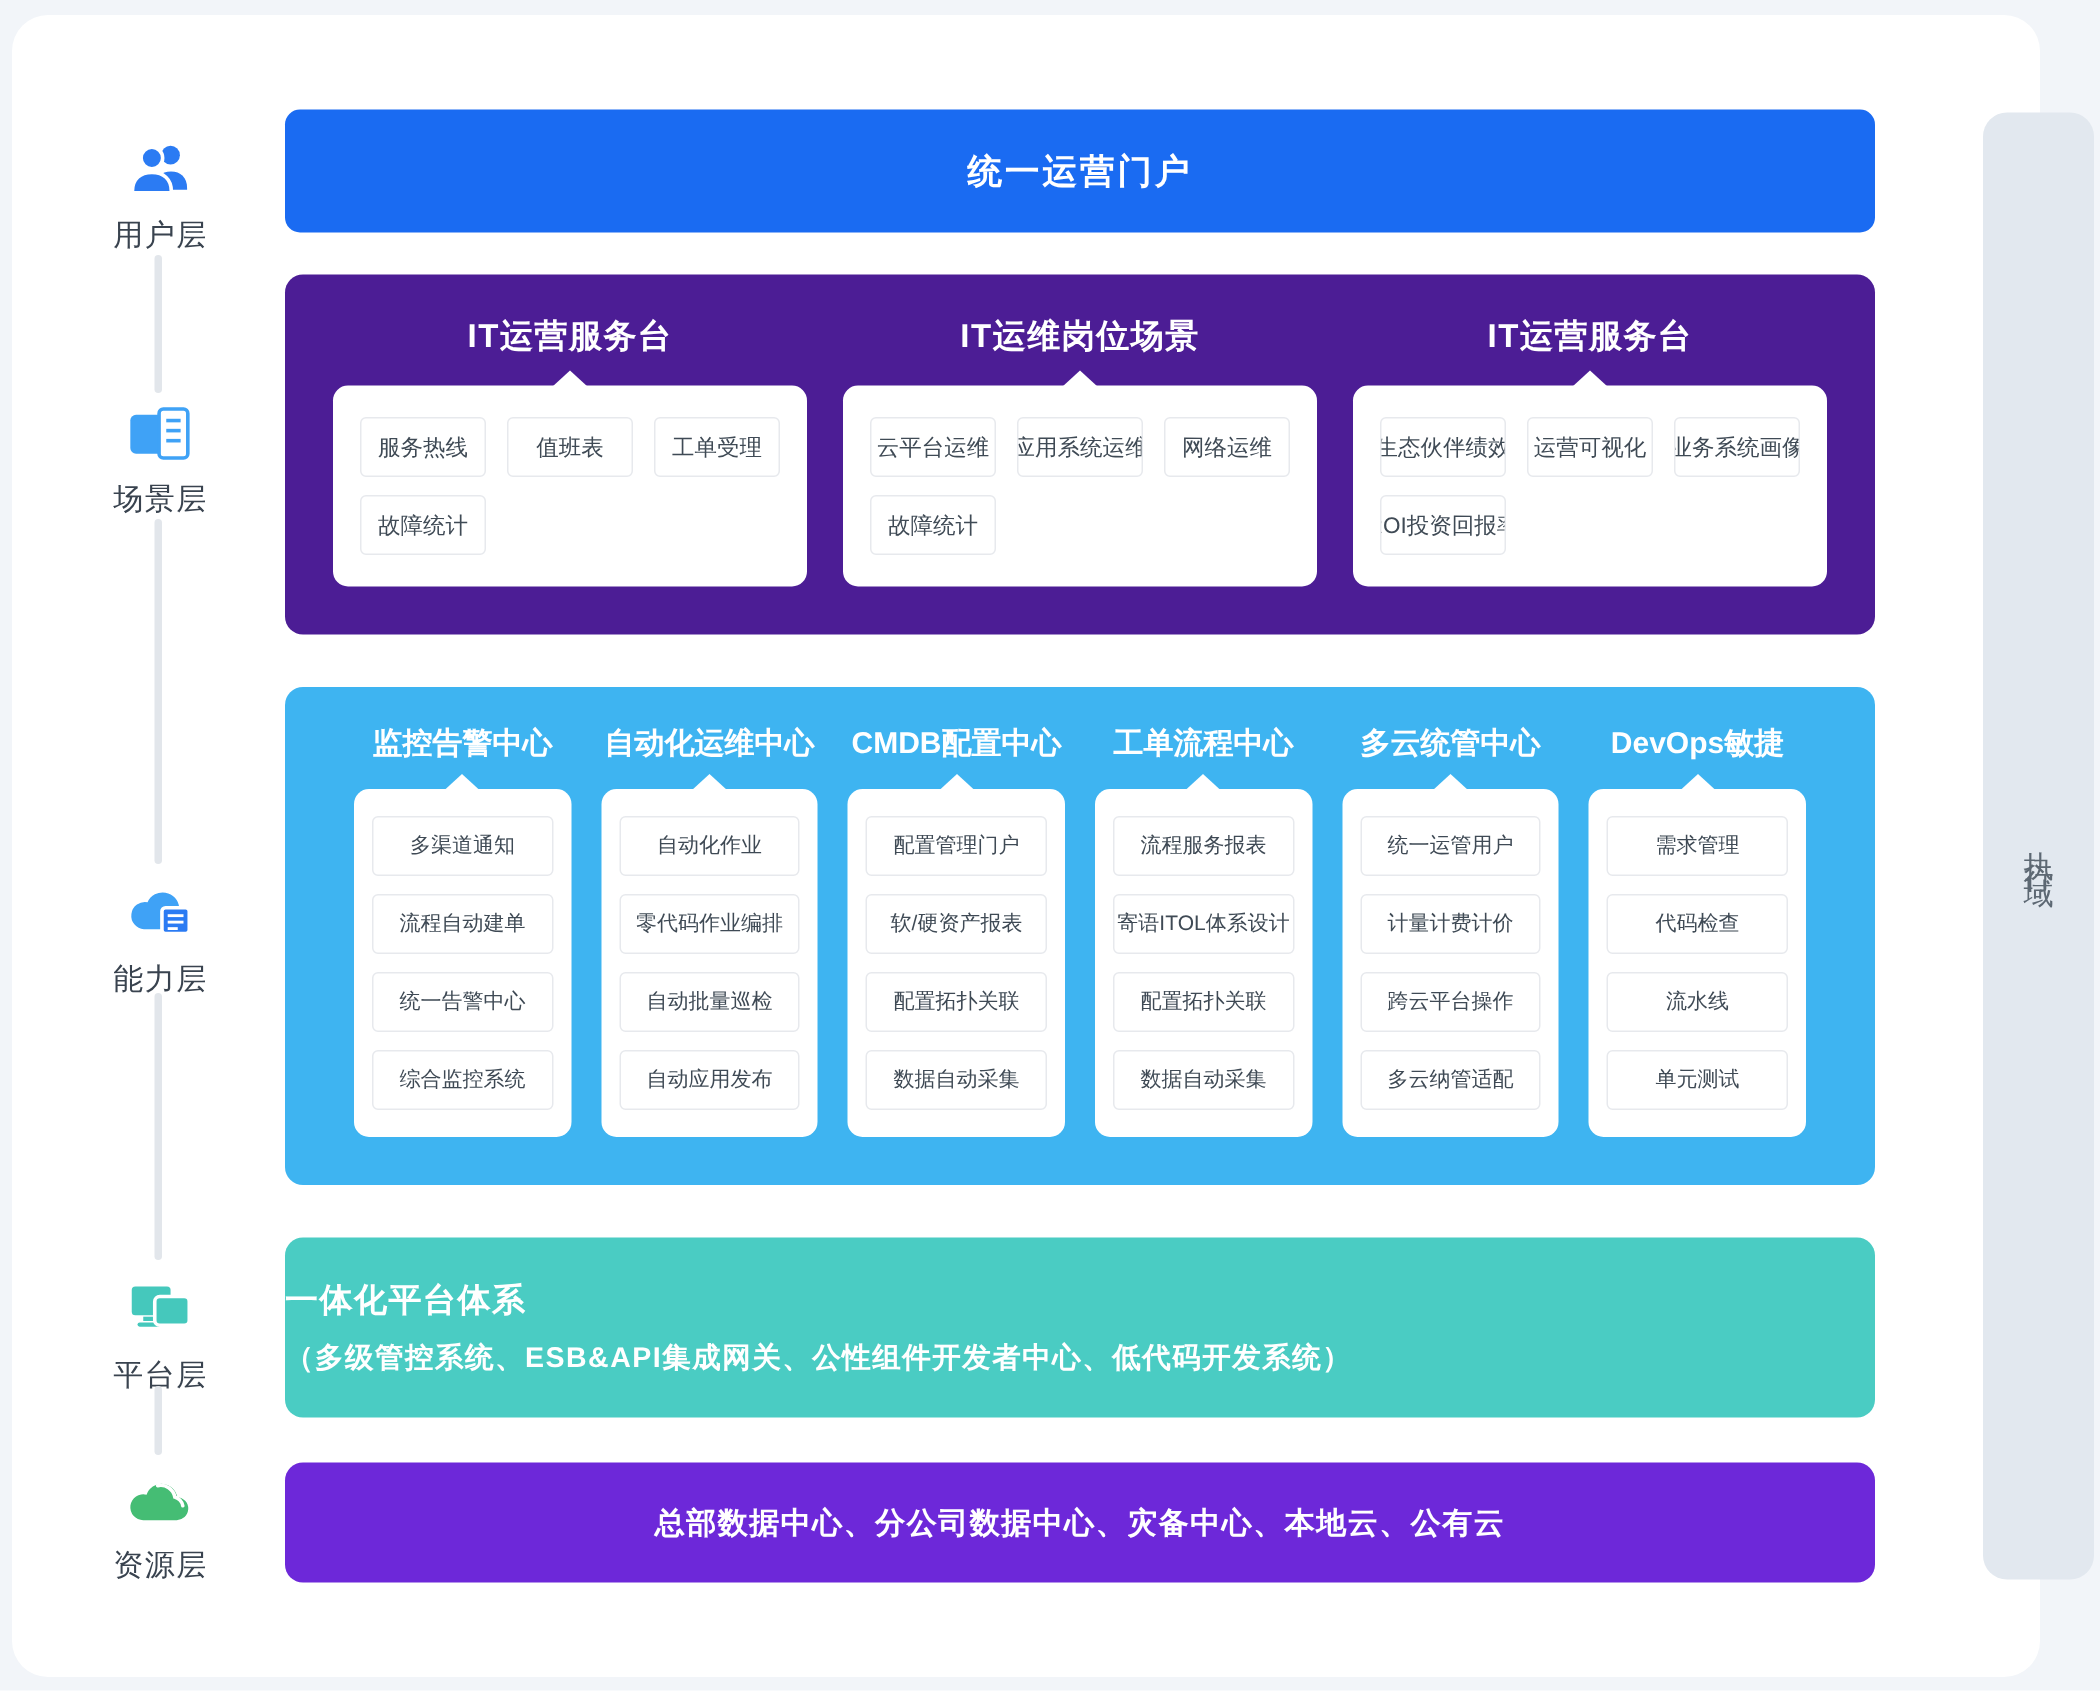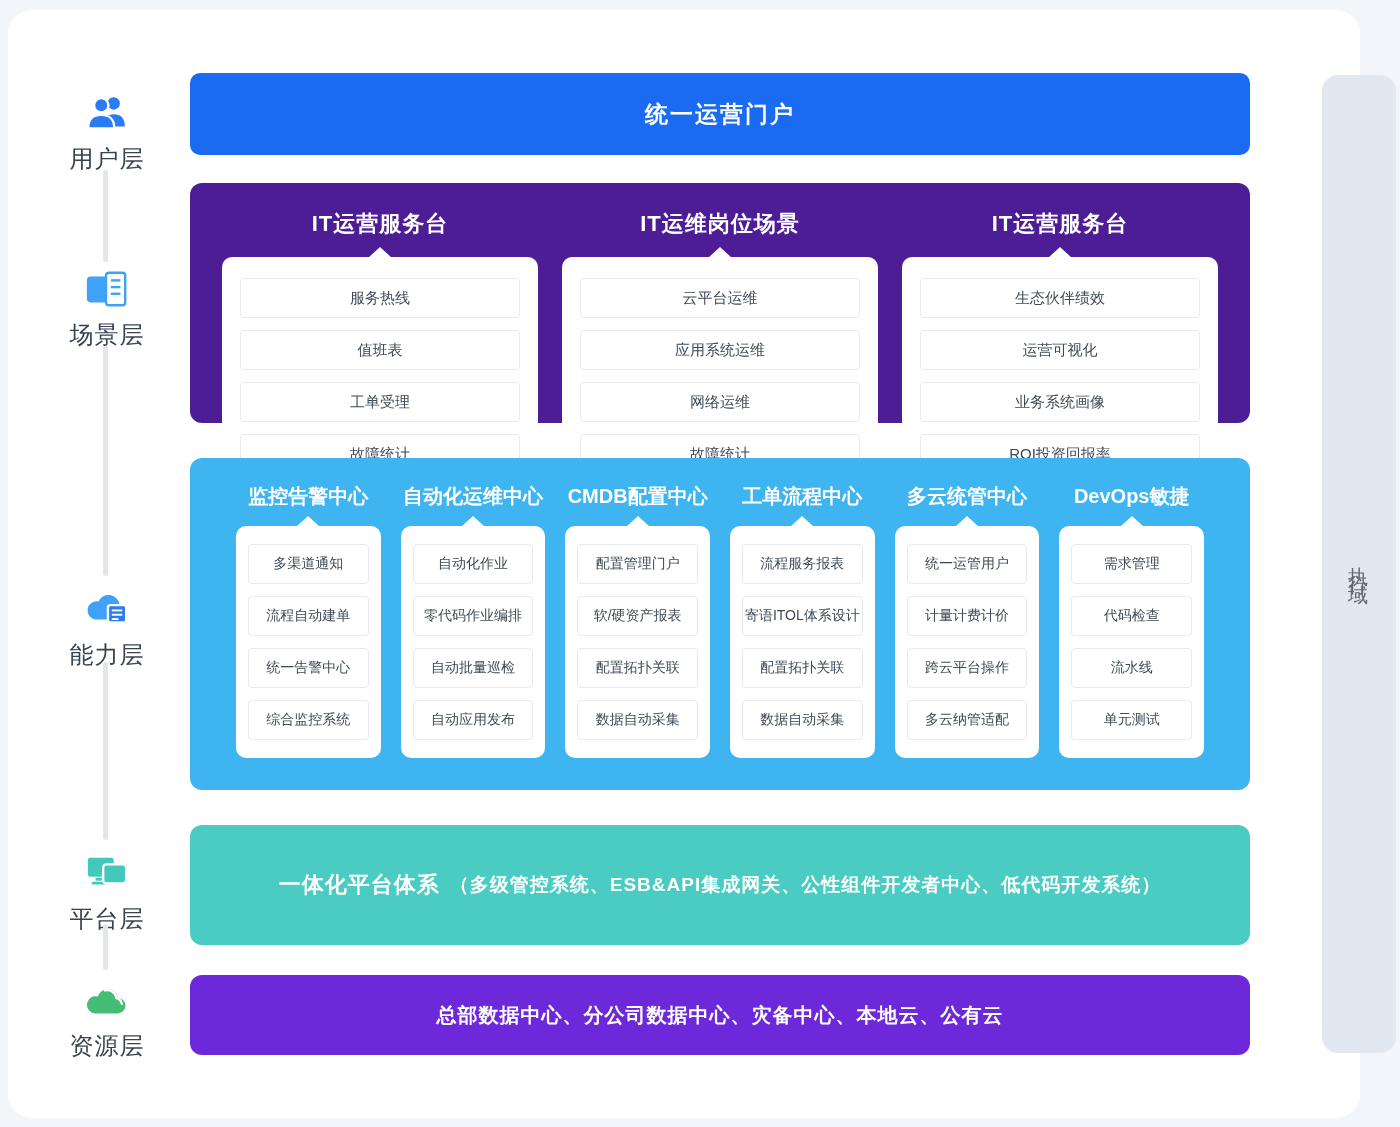--- a/index.html
+++ b/index.html
@@ -8,21 +8,21 @@
     background:#f2f5f9;
     font-family:"Liberation Sans","DejaVu Sans",sans-serif;
   }
   .canvas-card{
     position:absolute;left:8px;top:10px;width:1352px;height:1108px;
     background:#ffffff;border-radius:24px;
   }
   
   .rail-item{position:absolute;left:55px;width:104px;display:flex;flex-direction:column;align-items:center;}
   .rail-item .icon{width:46px;height:46px;display:block;}
-  .rail-item .rail-label{margin-top:7px;font-size:24px;color:#39434f;letter-spacing:1px;white-space:nowrap;}
+  .rail-item .rail-label{margin-top:7px;font-size:20px;color:#39434f;letter-spacing:1px;white-space:nowrap;}
   #rail-users{top:90px;}
   #rail-scene{top:266px;}
   #rail-capability{top:586px;}
   #rail-platform{top:850px;}
   #rail-resource{top:977px;}
   .rail-line{position:absolute;left:103px;width:5px;background:#e2e6eb;border-radius:3px;}
   #rail-line-1{top:170px;height:92px;}
   #rail-line-2{top:346px;height:230px;}
   #rail-line-3{top:662px;height:178px;}
   #rail-line-4{top:924px;height:46px;}
@@ -40,39 +40,39 @@
   }
   .scenario-group{flex:1;display:flex;flex-direction:column;min-width:0;}
   .group-title{margin-top:26px;text-align:center;color:#fff;font-size:22px;font-weight:700;letter-spacing:1px;line-height:30px;white-space:nowrap;}
   .white-card{
     position:relative;margin-top:18px;background:#fff;border-radius:10px;
   }
   .white-card::before{
     content:"";position:absolute;top:-10px;left:50%;transform:translateX(-50%);
     border-left:12px solid transparent;border-right:12px solid transparent;border-bottom:11px solid #fff;
   }
-  .scenario-card{padding:21px 18px;display:grid;grid-template-columns:1fr;gap:12px 14px;}
+  .scenario-card{padding:21px 18px;display:grid;grid-template-columns:1fr 1fr 1fr;gap:12px 14px;}
   .chip{
     height:40px;display:flex;align-items:center;justify-content:center;box-sizing:border-box;
     background:#fff;border:1px solid #e7e9ed;border-radius:4px;
     color:#3f4a55;font-size:15px;white-space:nowrap;overflow:hidden;
   }
   .capability-section{
     position:absolute;left:190px;top:458px;width:1060px;height:332px;
     background:#3eb4f1;border-radius:12px;box-sizing:border-box;
     padding:0 46px;display:flex;gap:20px;
   }
   .capability-column{flex:1;display:flex;flex-direction:column;min-width:0;}
   .column-title{margin-top:24px;text-align:center;color:#fff;font-size:20px;font-weight:700;line-height:28px;white-space:nowrap;}
   .capability-card{margin-top:16px;padding:18px 12px;display:flex;flex-direction:column;gap:12px;}
   .capability-card .chip{font-size:14px;}
   .platform-section{
     position:absolute;left:190px;top:825px;width:1060px;height:120px;
     background:#4accc3;border-radius:12px;
-    display:flex;flex-direction:row;align-items:center;justify-content:center;gap:10px;
+    display:flex;flex-direction:column;justify-content:center;gap:10px;
     color:#fff;
   }
   .platform-title{font-size:22px;font-weight:700;letter-spacing:1px;}
   .platform-subtitle{font-size:19px;font-weight:700;letter-spacing:1px;}
   .resource-section{
     position:absolute;left:190px;top:975px;width:1060px;height:80px;
     background:#6d28d9;border-radius:12px;
     display:flex;align-items:center;justify-content:center;
     color:#fff;font-size:20px;font-weight:700;letter-spacing:1px;
   }

